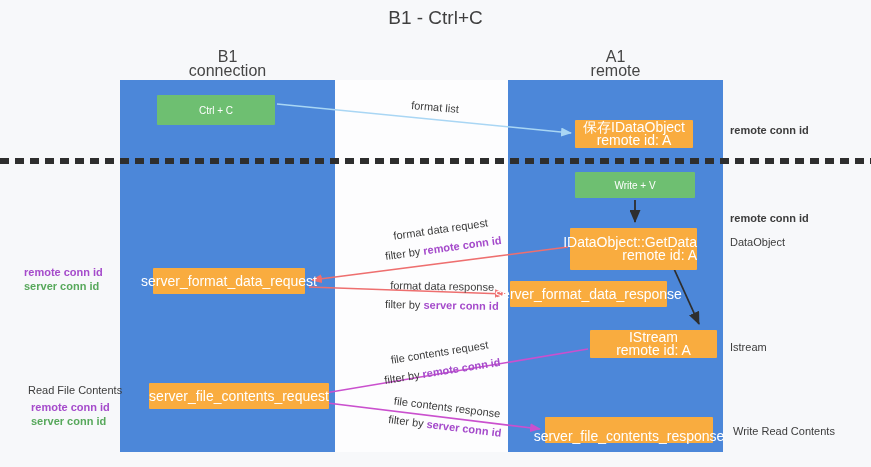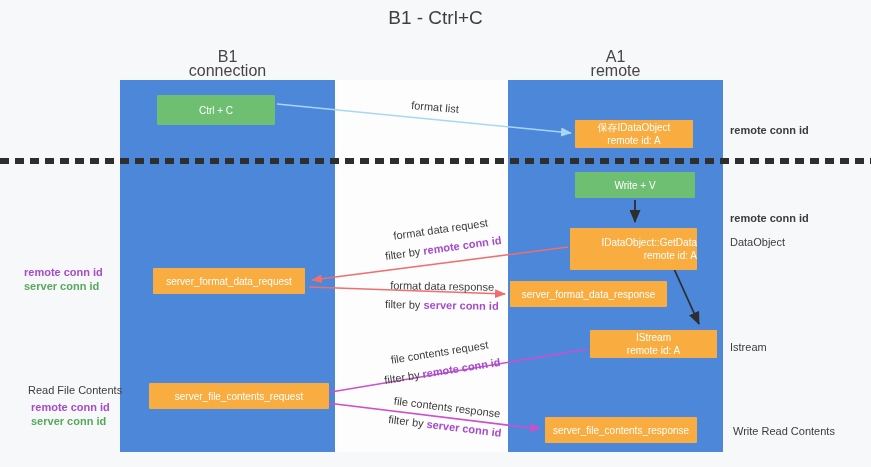--- a/index.html
+++ b/index.html
@@ -8,30 +8,30 @@
   .mid-lane{position:absolute;left:335px;top:80px;width:173px;height:372px;background:#fdfdfe;}
   .lane{position:absolute;top:80px;width:215px;height:372px;background:var(--lane-blue,#4c87d9);}
   .lane.left{left:120px;}
   .lane.right{left:508px;}
   .title{position:absolute;left:0;top:7px;width:100%;text-align:center;color:#3f3f3f;font-size:19px;line-height:21px;}
   .lane-head{position:absolute;top:50px;width:215px;text-align:center;color:#454545;font-size:16px;line-height:14px;}
   .lane-head.left{left:120px;}
   .lane-head.right{left:508px;}
   .node{position:absolute;display:flex;flex-direction:column;align-items:center;justify-content:center;color:#fff;text-align:center;border-radius:1px;}
   .node.green{background:var(--node-green,#6ebf71);font-size:10px;}
-  .node.orange{background:var(--node-orange,#f9ac3f);font-size:10px;line-height:13px;}
+  .node.orange{background:var(--node-orange,#f9ac3f);font-size:14px;line-height:13px;}
   .n-ctrl-c{left:157px;top:95px;width:118px;height:30px;}
   .n-save{left:575px;top:120px;width:118px;height:28px;}
   .n-ctrl-v{left:575px;top:172px;width:120px;height:26px;}
   .n-getdata{left:570px;top:228px;width:127px;height:42px;align-items:flex-end;}
   .n-fmt-req{left:153px;top:268px;width:152px;height:26px;}
   .n-fmt-res{left:510px;top:281px;width:157px;height:26px;}
   .n-istream{left:590px;top:330px;width:127px;height:28px;}
   .n-file-req{left:149px;top:383px;width:180px;height:26px;}
-  .n-file-res{left:545px;top:417px;width:152px;height:26px;}
+  .n-file-res{left:545px;top:417px;width:168px;height:26px;justify-content:flex-end;}
   .alabel{position:absolute;text-align:center;font-size:11px;line-height:19px;color:#3c3c3c;}
   .l-format-list{left:360px;top:98px;width:150px;transform:rotate(5deg);}
   .l-fmt-req{left:353px;top:220px;width:178px;transform:rotate(-8deg);}
   .l-fmt-res{left:353px;top:277px;width:178px;transform:rotate(1deg);}
   .l-file-req{left:350px;top:343px;width:182px;transform:rotate(-9deg);}
   .l-file-res{left:353px;top:398px;width:186px;transform:rotate(7deg);}
   .purple{color:var(--text-purple,#a54bcb);font-weight:bold;}
   .greentxt{color:var(--text-green,#57a85b);font-weight:bold;}
   .side{position:absolute;font-size:11px;line-height:14px;color:#3c3c3c;white-space:nowrap;}
   .side.bold{font-weight:bold;}

